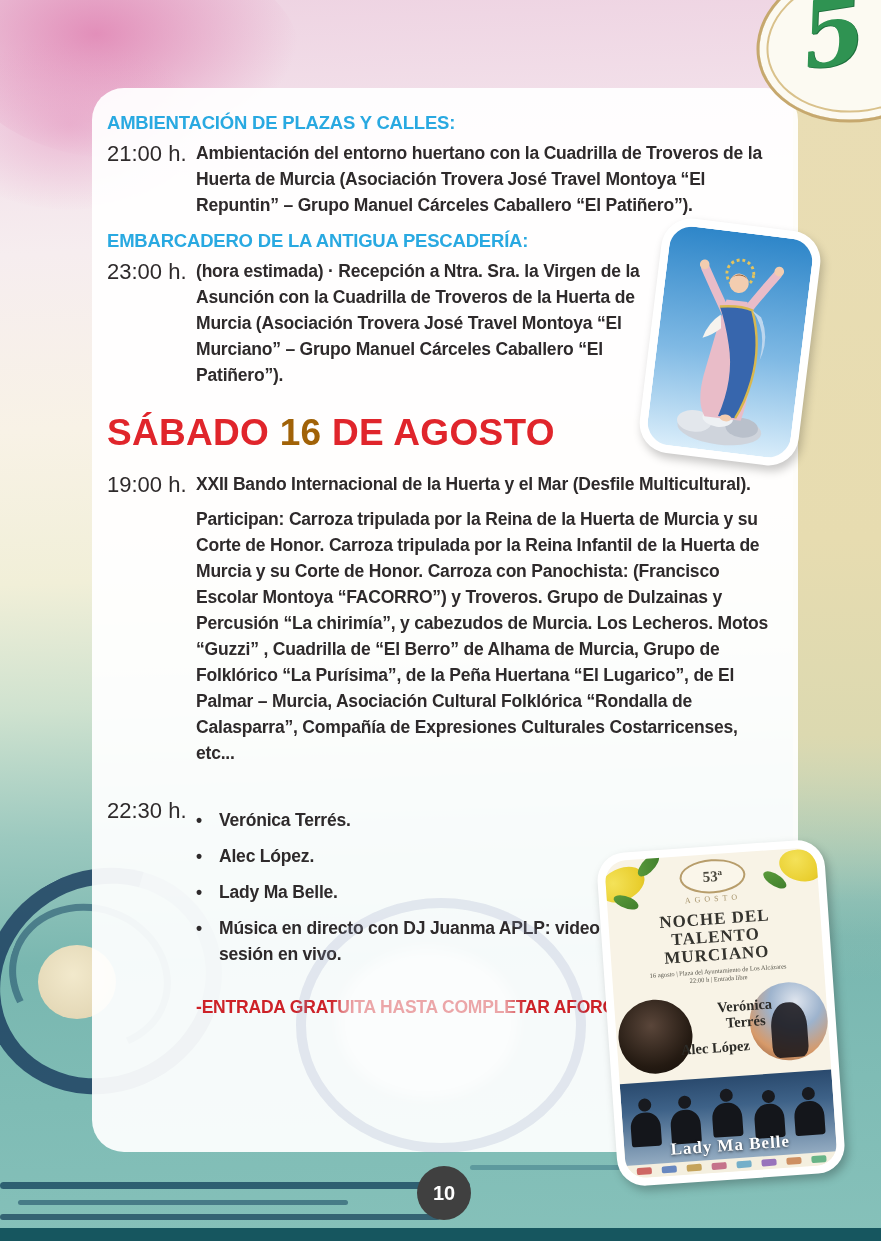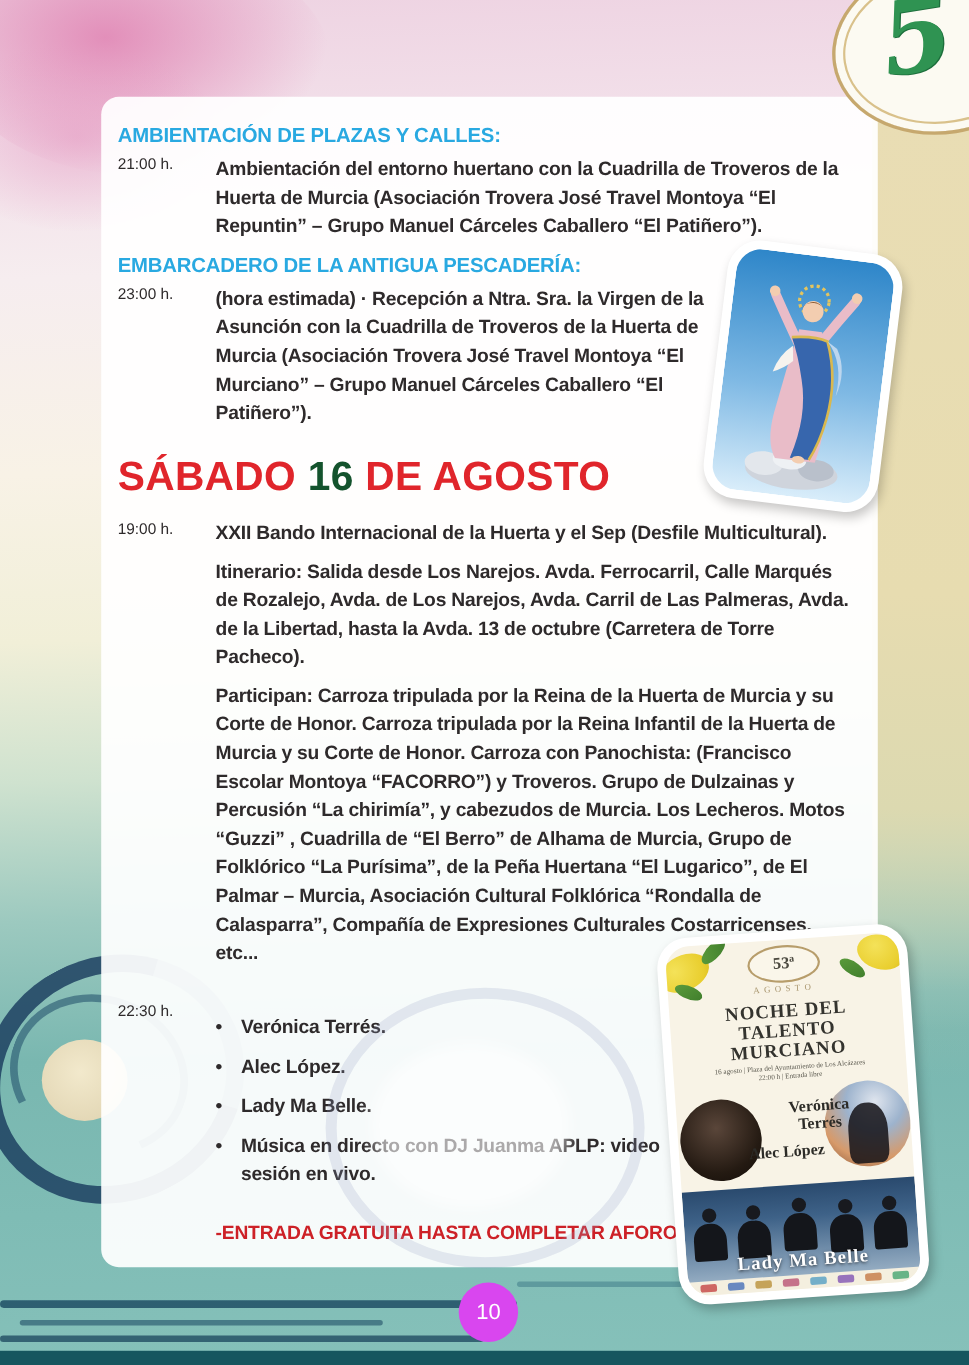--- a/index.html
+++ b/index.html
@@ -43,34 +43,34 @@
   
   .edition-oval{position:absolute;left:756px;top:-36px;width:196px;height:152px;border-radius:50%;
     background:#fcfaf2;border:3px solid #c6a86e;transform:rotate(-9deg);
     box-shadow:inset 0 0 0 7px #fcfaf2, inset 0 0 0 9px #d9c18b;z-index:3;}
   .edition-oval .digit{position:absolute;left:44px;top:8px;
     font-family:"DejaVu Serif",serif;font-style:italic;font-weight:bold;font-size:92px;
     color:#2f9352;text-shadow:1px 1px 0 #1d6e3c;}
 
   
   .panel{position:absolute;left:92px;top:88px;width:706px;height:1064px;
-    background:rgba(255,255,255,.93);border-radius:16px;z-index:1;
+    background:rgba(255,255,255,.93);border-radius:32px;z-index:1;
     padding:24px 26px 0 15px;box-sizing:border-box;}
 
   .sec-head{font-size:18.5px;font-weight:800;color:#29a9e1;letter-spacing:-.2px;margin:0 0 6px 0;}
   .row{display:flex;align-items:flex-start;}
-  .time{flex:none;width:89px;font-size:14px;color:#2e2a2b;padding-top:1px;}
+  .time{flex:none;width:89px;font-size:22px;color:#2e2a2b;padding-top:1px;}
   .desc{font-size:17.5px;font-weight:bold;line-height:26px;color:#2e2a2b;letter-spacing:-.2px;}
   .desc p{margin:0 0 9px 0;}
   .desc .plain{font-weight:bold;}
   .w1{width:588px;} .w2{width:452px;} .w3{width:585px;}
 
   .day-heading{margin:24px 0 17px 0;font-size:37px;font-weight:800;letter-spacing:.3px;
     color:#e0252b;}
-  .day-heading .black{color:#14532d;}
+  .day-heading .black{color:#a16207;}
 
   .bullets{margin-top:4px;}
   .bullet-row{display:flex;margin-top:10px;}
   .bullet-glyph{flex:none;width:23px;}
   .bullet-text{width:430px;}
   .entry-footer{margin-top:27px;font-size:17.5px;font-weight:800;color:#cd2127;letter-spacing:-.2px;}
 
   
   .statue-card{position:absolute;left:650px;top:224px;width:160px;height:236px;background:#fff;
     border-radius:30px;padding:8px;box-sizing:border-box;transform:rotate(7deg);
@@ -122,22 +122,22 @@
   .member .body{width:30px;height:34px;border-radius:45% 45% 10% 10%;background:#14161b;}
   .band-name{position:absolute;left:0;right:0;bottom:3px;text-align:center;
     font-family:"Liberation Serif",serif;font-weight:bold;font-size:17px;color:#fff;
     letter-spacing:1px;text-shadow:0 1px 3px rgba(0,0,0,.7);}
   .sponsor-bar{flex:none;height:13px;background:#f4efdf;display:flex;align-items:center;
     justify-content:space-around;padding:0 6px;}
   .sponsor-bar span{display:block;width:15px;height:7px;border-radius:2px;opacity:.75;}
 
   
   .page-circle{position:absolute;left:417px;top:1166px;width:54px;height:54px;border-radius:50%;
-    background:#d946ef;color:#fff;display:flex;align-items:center;justify-content:center;
-    font-size:20px;font-weight:normal;z-index:5;}
+    background:#404040;color:#fff;display:flex;align-items:center;justify-content:center;
+    font-size:20px;font-weight:bold;z-index:5;}
 </style>
 </head>
 <body>
 
 <div class="page">
 
   <div class="bg-base"></div>
   <div class="blob-pink-a"></div>
   <div class="blob-pink-b"></div>
   <div class="tan-band"></div>
@@ -166,22 +166,21 @@
     <div class="row">
       <div class="time">23:00 h.</div>
       <div class="desc w2"><span class="plain">(hora estimada) </span><span>· Recepción a Ntra. Sra. la Virgen de la Asunción con la Cuadrilla de Troveros de la Huerta de Murcia (Asociación Trovera José Travel Montoya “El Murciano” – Grupo Manuel Cárceles Caballero “El Patiñero”).</span></div>
     </div>
 
     <h1 class="day-heading"><span>SÁBADO </span><span class="black">16</span><span> DE AGOSTO</span></h1>
 
     <div class="row">
       <div class="time">19:00 h.</div>
       <div class="desc w3">
-        <p>XXII Bando Internacional de la Huerta y el Sep (Desfile Multicultural).</p>
-        <p>Itinerario: Salida desde Los Narejos. Avda. Ferrocarril, Calle Marqués de Rozalejo, Avda. de Los Narejos, Avda. Carril de Las Palmeras, Avda. de la Libertad, hasta la Avda. 13 de octubre (Carretera de Torre Pacheco).</p>
+        <p>XXII Bando Internacional de la Huerta y el Mar (Desfile Multicultural).</p>
         <p>Participan: Carroza tripulada por la Reina de la Huerta de Murcia y su Corte de Honor. Carroza tripulada por la Reina Infantil de la Huerta de Murcia y su Corte de Honor. Carroza con Panochista: (Francisco Escolar Montoya “FACORRO”) y Troveros. Grupo de Dulzainas y Percusión “La chirimía”, y cabezudos de Murcia. Los Lecheros. Motos “Guzzi” , Cuadrilla de “El Berro” de Alhama de Murcia, Grupo de Folklórico “La Purísima”, de la Peña Huertana “El Lugarico”, de El Palmar – Murcia, Asociación Cultural Folklórica “Rondalla de Calasparra”, Compañía de Expresiones Culturales Costarricenses, etc...</p>
       </div>
     </div>
 
     <div class="row" style="margin-top:22px;">
       <div class="time">22:30 h.</div>
       <div class="desc">
         <div class="bullets">
           <div class="bullet-row">
             <span class="bullet-glyph">•</span>

